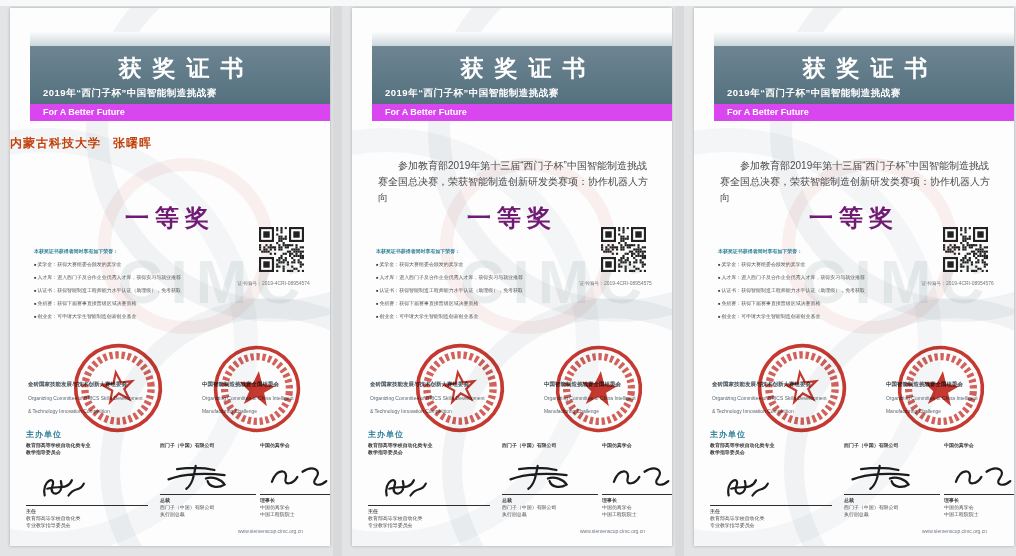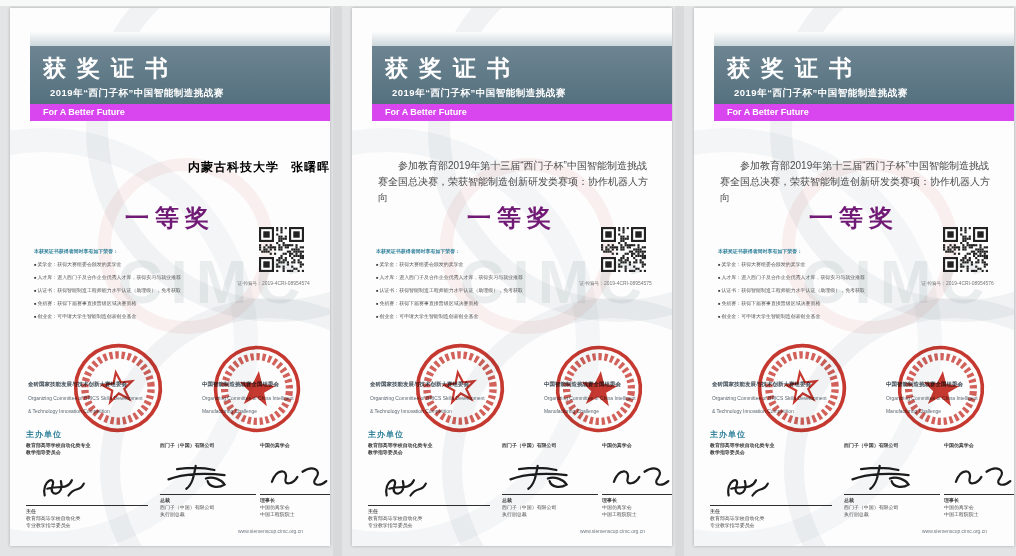--- a/index.html
+++ b/index.html
@@ -11,25 +11,25 @@
   
   .wm-circle{position:absolute;border-radius:50%;pointer-events:none;}
   .wm-c1{width:340px;height:340px;border:22px solid rgba(130,150,160,.10);top:-70px;right:-140px;}
   .wm-c2{width:300px;height:300px;border:20px solid rgba(130,150,160,.10);top:290px;right:-110px;}
   .wm-c3{width:380px;height:380px;border:24px solid rgba(130,150,160,.08);top:120px;left:-180px;}
   .wm-red{width:150px;height:150px;border:13px solid rgba(195,60,50,.07);border-radius:50%;position:absolute;top:150px;left:88px;}
   .wm-cimc{position:absolute;top:238px;left:0;width:100%;text-align:center;font-size:62px;font-weight:bold;letter-spacing:8px;color:rgba(125,145,155,.15);pointer-events:none;padding-left:43px;}
   
   .band-pale{position:absolute;top:24px;left:20px;right:0;height:14px;background:linear-gradient(#fbfcfc,#ccd6db);}
   .band-dark{position:absolute;top:38px;left:20px;right:0;height:58px;background:linear-gradient(#6e8592,#54707e);color:#fff;}
-  .title{margin:7px 0 0 13px;font-size:23px;font-weight:bold;letter-spacing:11px;}
-  .subtitle{margin:3px 0 0 20px;font-size:9.5px;font-weight:bold;letter-spacing:.5px;}
+  .title{margin:7px 0 0 13px;font-size:23px;font-weight:bold;letter-spacing:11px;text-align:center;}
+  .subtitle{margin:3px 0 0 13px;font-size:9.5px;font-weight:bold;letter-spacing:.5px;}
   .band-tag{position:absolute;top:96px;left:20px;right:0;height:17px;background:#d946ef;color:#fff;font-size:9px;font-weight:bold;line-height:17px;padding-left:13px;box-sizing:border-box;}
   
-  .recipient{position:absolute;top:127px;left:0;width:100%;text-align:right;font-size:12px;font-weight:bold;color:#000000;letter-spacing:1px;margin-top:24px;}
+  .recipient{position:absolute;top:127px;left:0;width:100%;text-align:left;font-size:12px;font-weight:bold;color:#c2410c;letter-spacing:1px;}
   .recipient .sp{display:inline-block;width:12px;}
   .bodytext{position:absolute;top:150px;left:26px;right:16px;font-size:10px;color:#4a4a4a;line-height:1.62;text-indent:2em;}
   .award{position:absolute;top:194px;left:0;width:100%;text-align:center;font-family:"DejaVu Serif","Liberation Serif",serif;font-weight:bold;font-size:24px;color:#701a75;letter-spacing:6px;}
   
   .tiny{font-size:9px;transform:scale(.55);transform-origin:0 0;width:182%;line-height:1.45;}
   
   .honors{position:absolute;top:240px;left:24px;width:186px;}
   .h-head{color:#2d7f99;font-weight:bold;}
   .h-item{color:#555;}
   .h-item::before{content:"■ ";font-size:7px;color:#444;}

